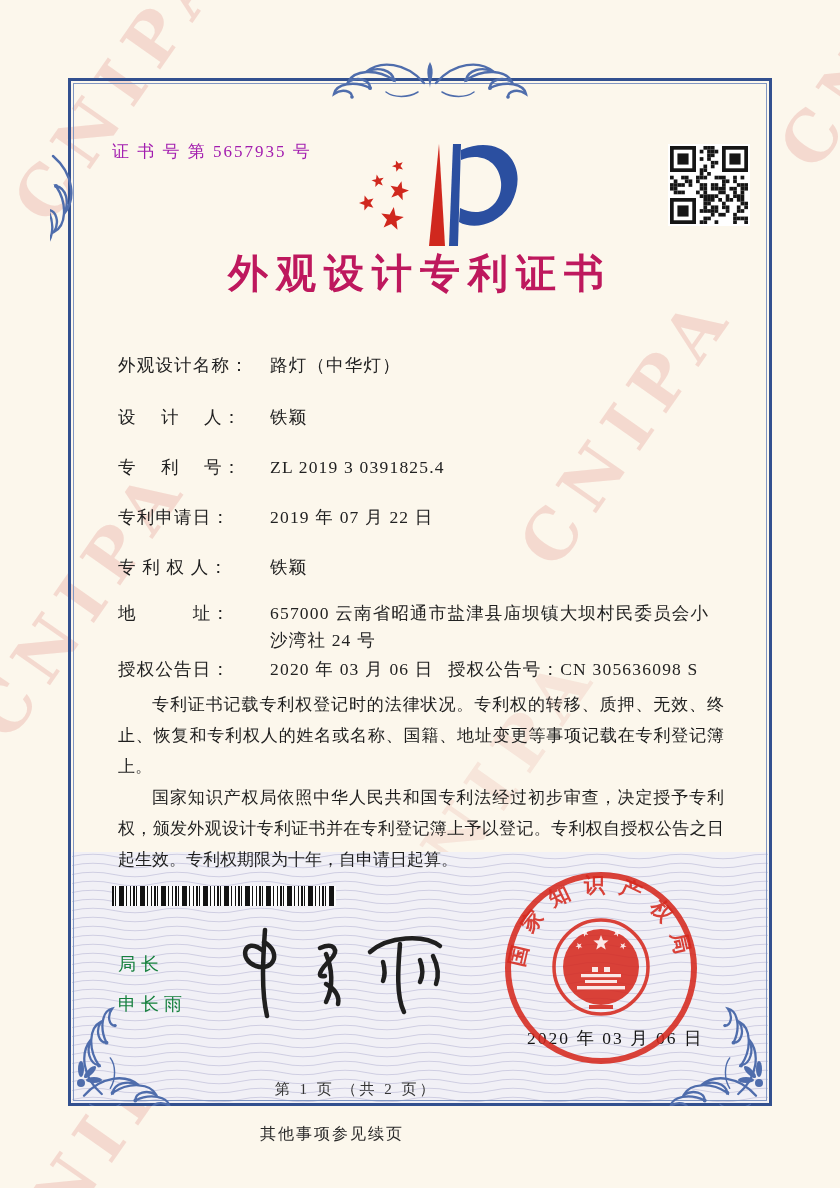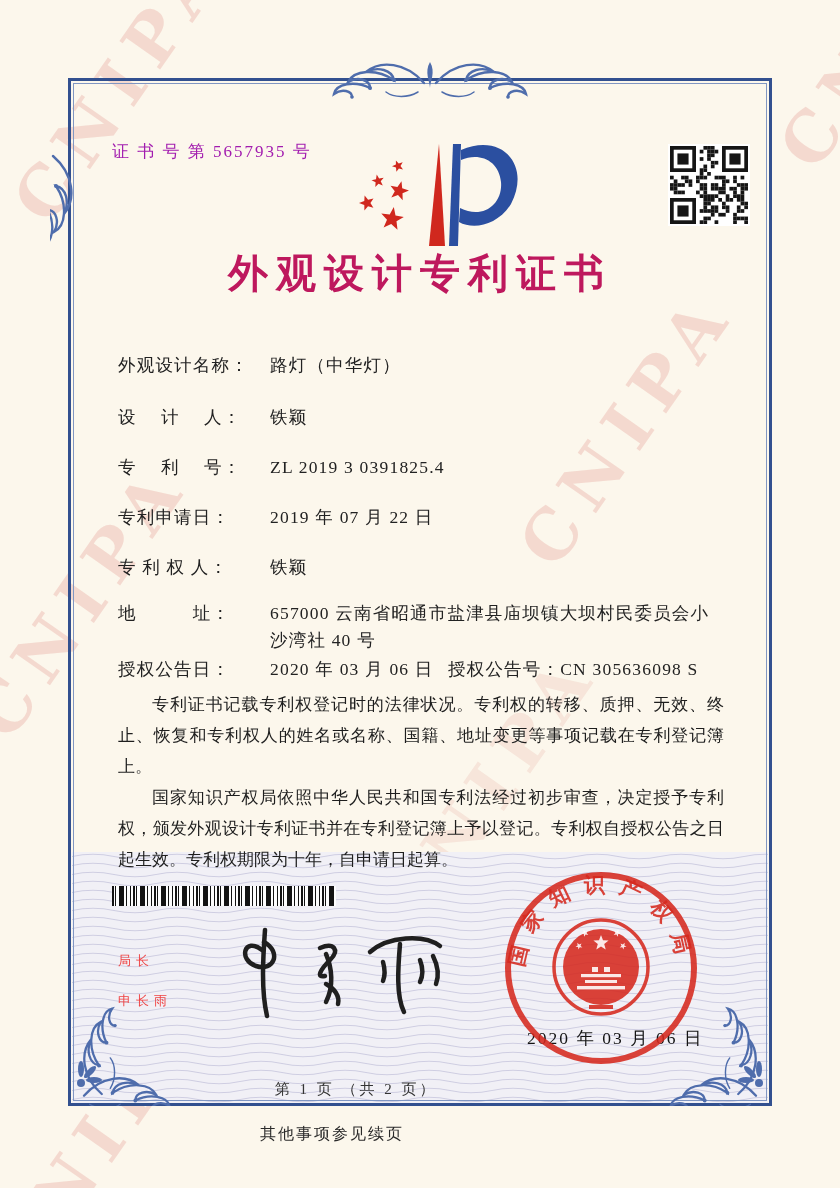--- a/index.html
+++ b/index.html
@@ -42,21 +42,21 @@
   .paras p{margin:0;text-indent:2em;}
 
   
   .barcode{position:absolute;left:112px;top:886px;width:224px;height:20px;z-index:5;
     background:repeating-linear-gradient(90deg,#131313 0 2px,#fdfdfd 2px 3px,#131313 3px 4px,
       #fdfdfd 4px 7px,#131313 7px 12px,#fdfdfd 12px 14px,#131313 14px 15px,#fdfdfd 15px 18px,
       #131313 18px 19px,#fdfdfd 19px 21px);}
 
   
   .signer{position:absolute;left:118px;z-index:5;font-family:Liberation Serif, serif;
-          font-size:13px;letter-spacing:5px;color:#ef4444;}
+          font-size:18px;letter-spacing:5px;color:#15803d;}
   .sig{position:absolute;left:228px;top:924px;z-index:6;}
 
   
   .seal{position:absolute;left:504px;top:871px;z-index:7;}
   .sealdate{position:absolute;left:527px;top:1026px;z-index:6;font-size:17.5px;
             letter-spacing:2px;color:#141414;white-space:nowrap;}
 
   .pageinfo{position:absolute;left:0;top:1080px;width:712px;text-align:center;z-index:5;
             font-size:15px;letter-spacing:3px;color:#333;}
   .contnote{position:absolute;left:0;top:1124px;width:664px;text-align:center;z-index:5;
@@ -292,21 +292,21 @@
   <div class="field" style="top:454px">
     <span class="lab">专　 利　 号：</span><span class="val">ZL 2019 3 0391825.4</span>
   </div>
   <div class="field" style="top:504px">
     <span class="lab">专利申请日：</span><span class="val">2019 年 07 月 22 日</span>
   </div>
   <div class="field" style="top:554px">
     <span class="lab">专 利 权 人：</span><span class="val">铁颖</span>
   </div>
   <div class="field" style="top:600px">
-    <span class="lab">地　　　址：</span><span class="val" style="max-width:452px">657000 云南省昭通市盐津县庙坝镇大坝村民委员会小沙湾社 40 号</span>
+    <span class="lab">地　　　址：</span><span class="val" style="max-width:452px">657000 云南省昭通市盐津县庙坝镇大坝村民委员会小沙湾社 24 号</span>
   </div>
   <div class="field" style="top:656px">
     <span class="lab">授权公告日：</span><span class="val">2020 年 03 月 06 日</span>
     <span class="pair2"><span>授权公告号：</span><span>CN 305636098 S</span></span>
   </div>
 
   <div class="paras">
     <p>专利证书记载专利权登记时的法律状况。专利权的转移、质押、无效、终止、恢复和专利权人的姓名或名称、国籍、地址变更等事项记载在专利登记簿上。</p>
     <p>国家知识产权局依照中华人民共和国专利法经过初步审查，决定授予专利权，颁发外观设计专利证书并在专利登记簿上予以登记。专利权自授权公告之日起生效。专利权期限为十年，自申请日起算。</p>
   </div>

